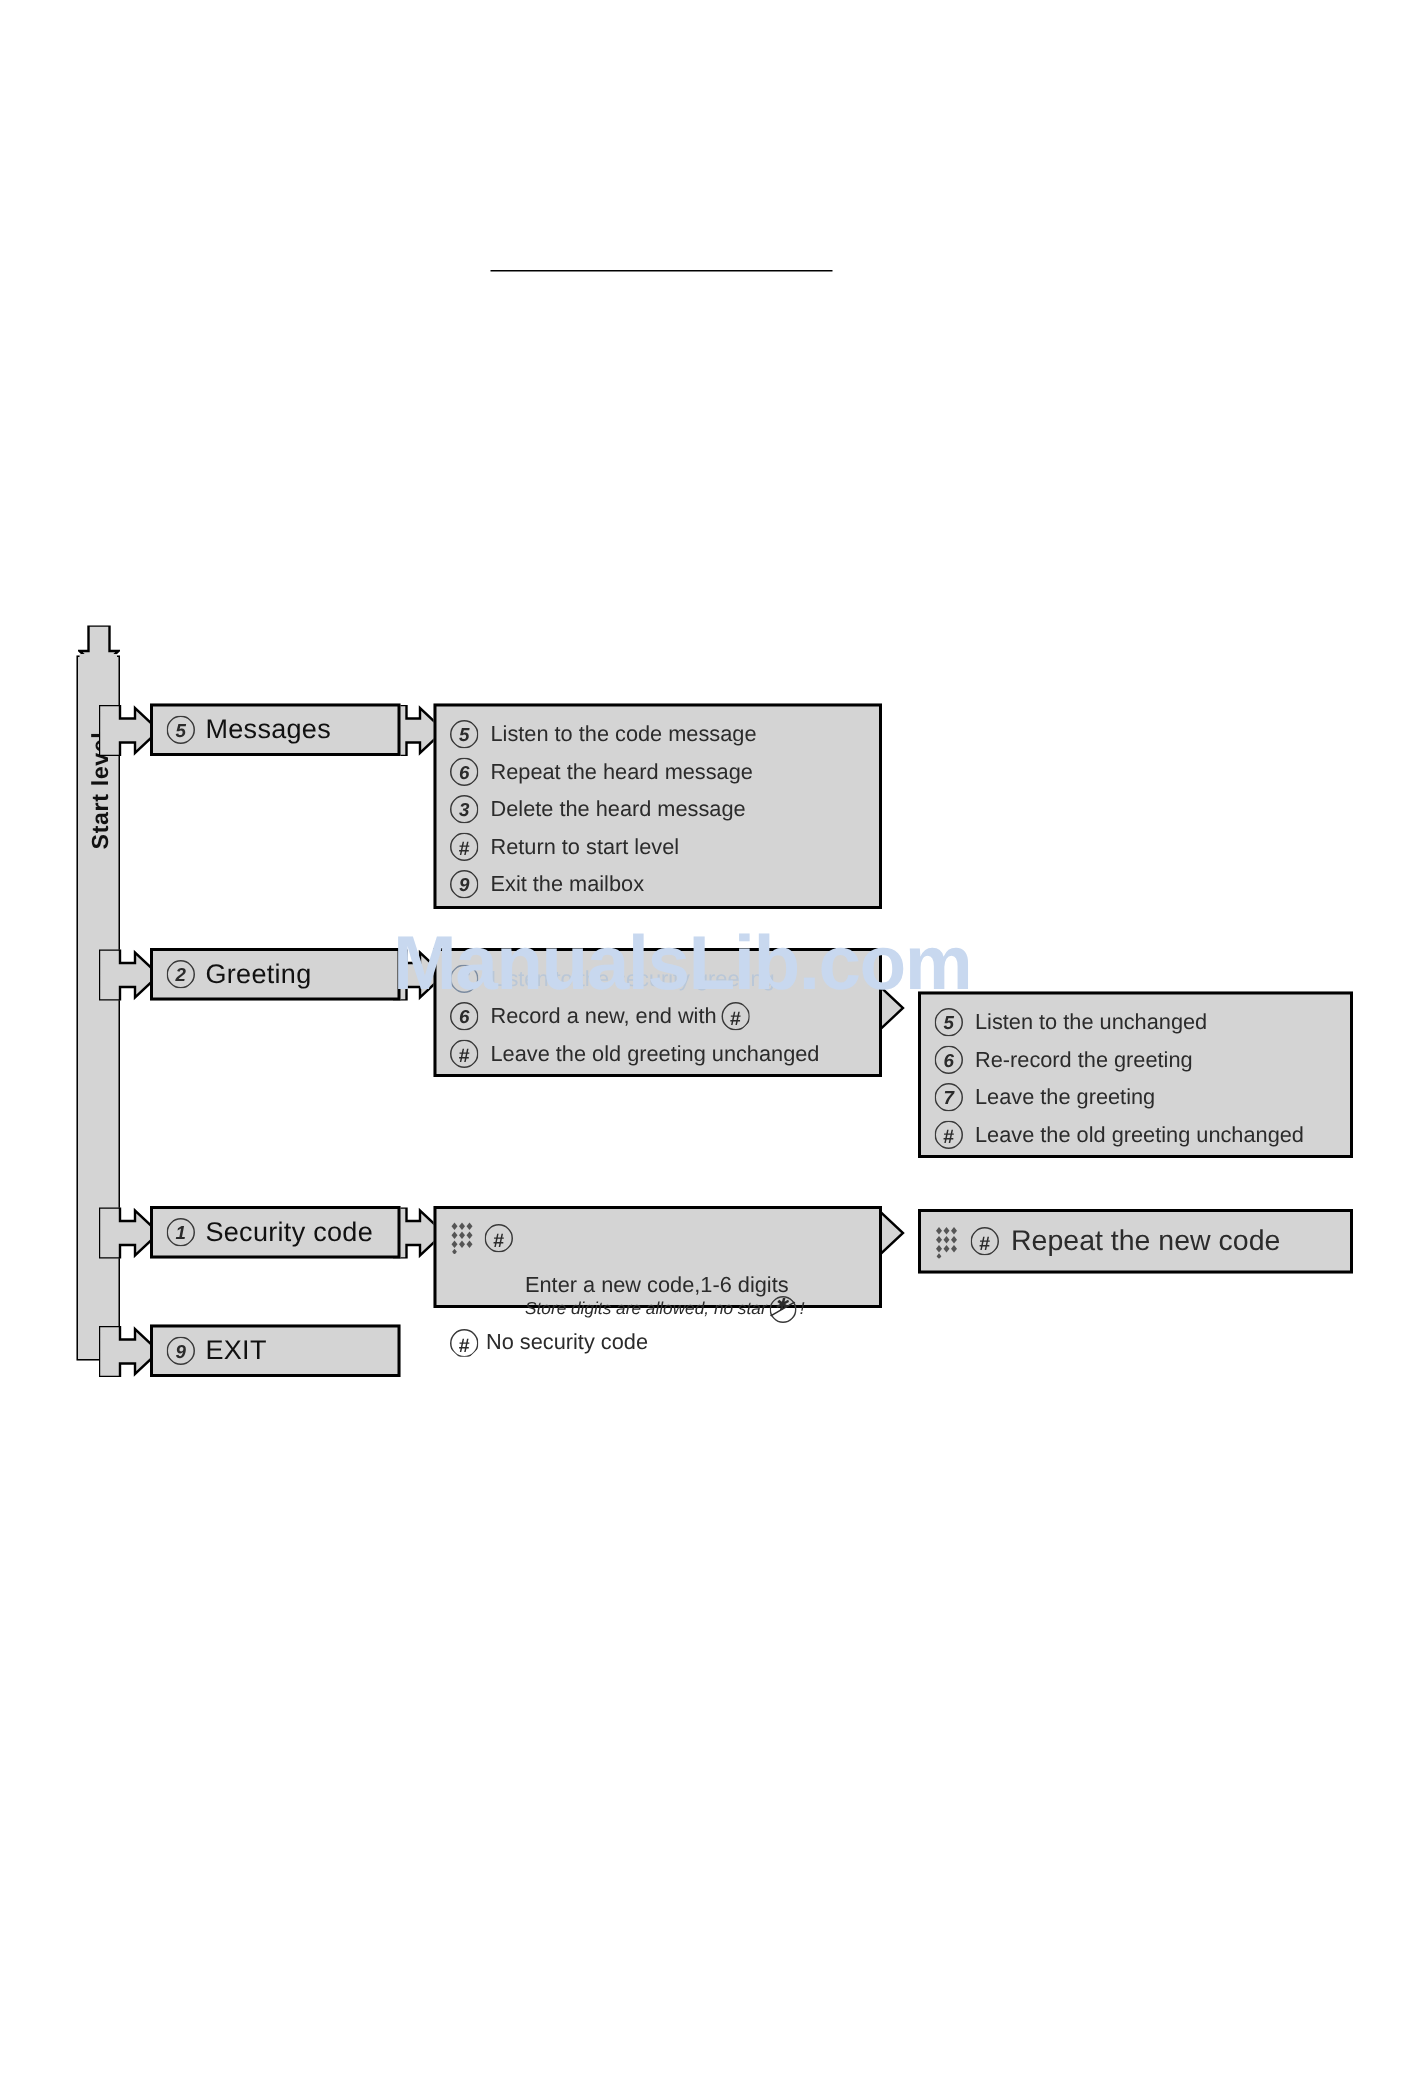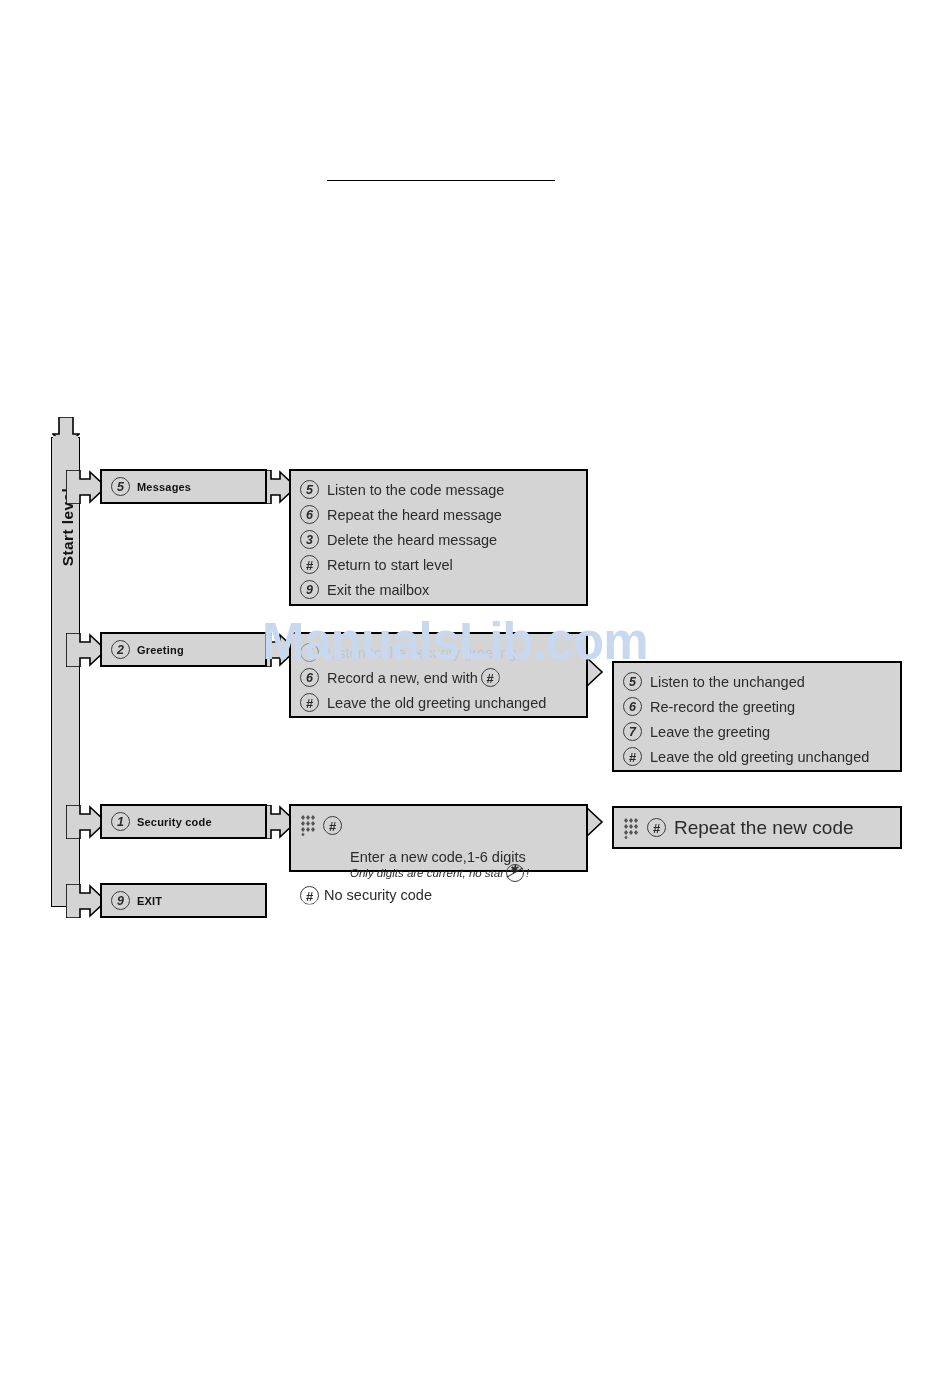--- a/index.html
+++ b/index.html
@@ -67,21 +67,21 @@
   .box{
     position:absolute;
     background:#d4d4d4;
     border:2px solid #000;
     box-sizing:border-box;
   }
   .box.menu{display:flex;align-items:center;padding-left:9px;}
   .box.detail{padding:6px 10px 6px 9px;}
 
   .menu-title{
-    font-size:11px;font-weight:bold;color:#111;letter-spacing:.2px;
+    font-size:18px;font-weight:normal;color:#111;letter-spacing:.2px;
     margin-left:7px;
   }
   .menu-title.spaced{letter-spacing:.2px;}
 
   .row{
     display:flex;align-items:center;
     height:25px;
     font-size:14.5px;color:#2b2b2b;
     white-space:nowrap;
   }
@@ -273,21 +273,21 @@
             <polygon points="3,13 5,15.5 3,18 1,15.5"></polygon>
             <polygon points="8,13 10,15.5 8,18 6,15.5"></polygon>
             <polygon points="13,13 15,15.5 13,18 11,15.5"></polygon>
             <polygon points="3,18.5 4.6,20.5 3,22.5 1.4,20.5"></polygon>
           </g>
         </svg>
         <span class="key hash" style="margin-left:3px;margin-top:2px;">#</span>
         <div class="textcol">
           <span class="code-title">Enter a new code,1-6 digits</span>
           <span class="subnote">
-            <span>Only digits are current, no star</span>
+            <span>Store digits are allowed, no star</span>
             <span class="star-no"></span>
             <span>!</span>
           </span>
         </div>
       </div>
       <div class="row" style="height:24px;margin-top:2px;">
         <span class="key hash">#</span>
         <span class="txt" style="margin-left:5px;">No security code</span>
       </div>
     </div>

